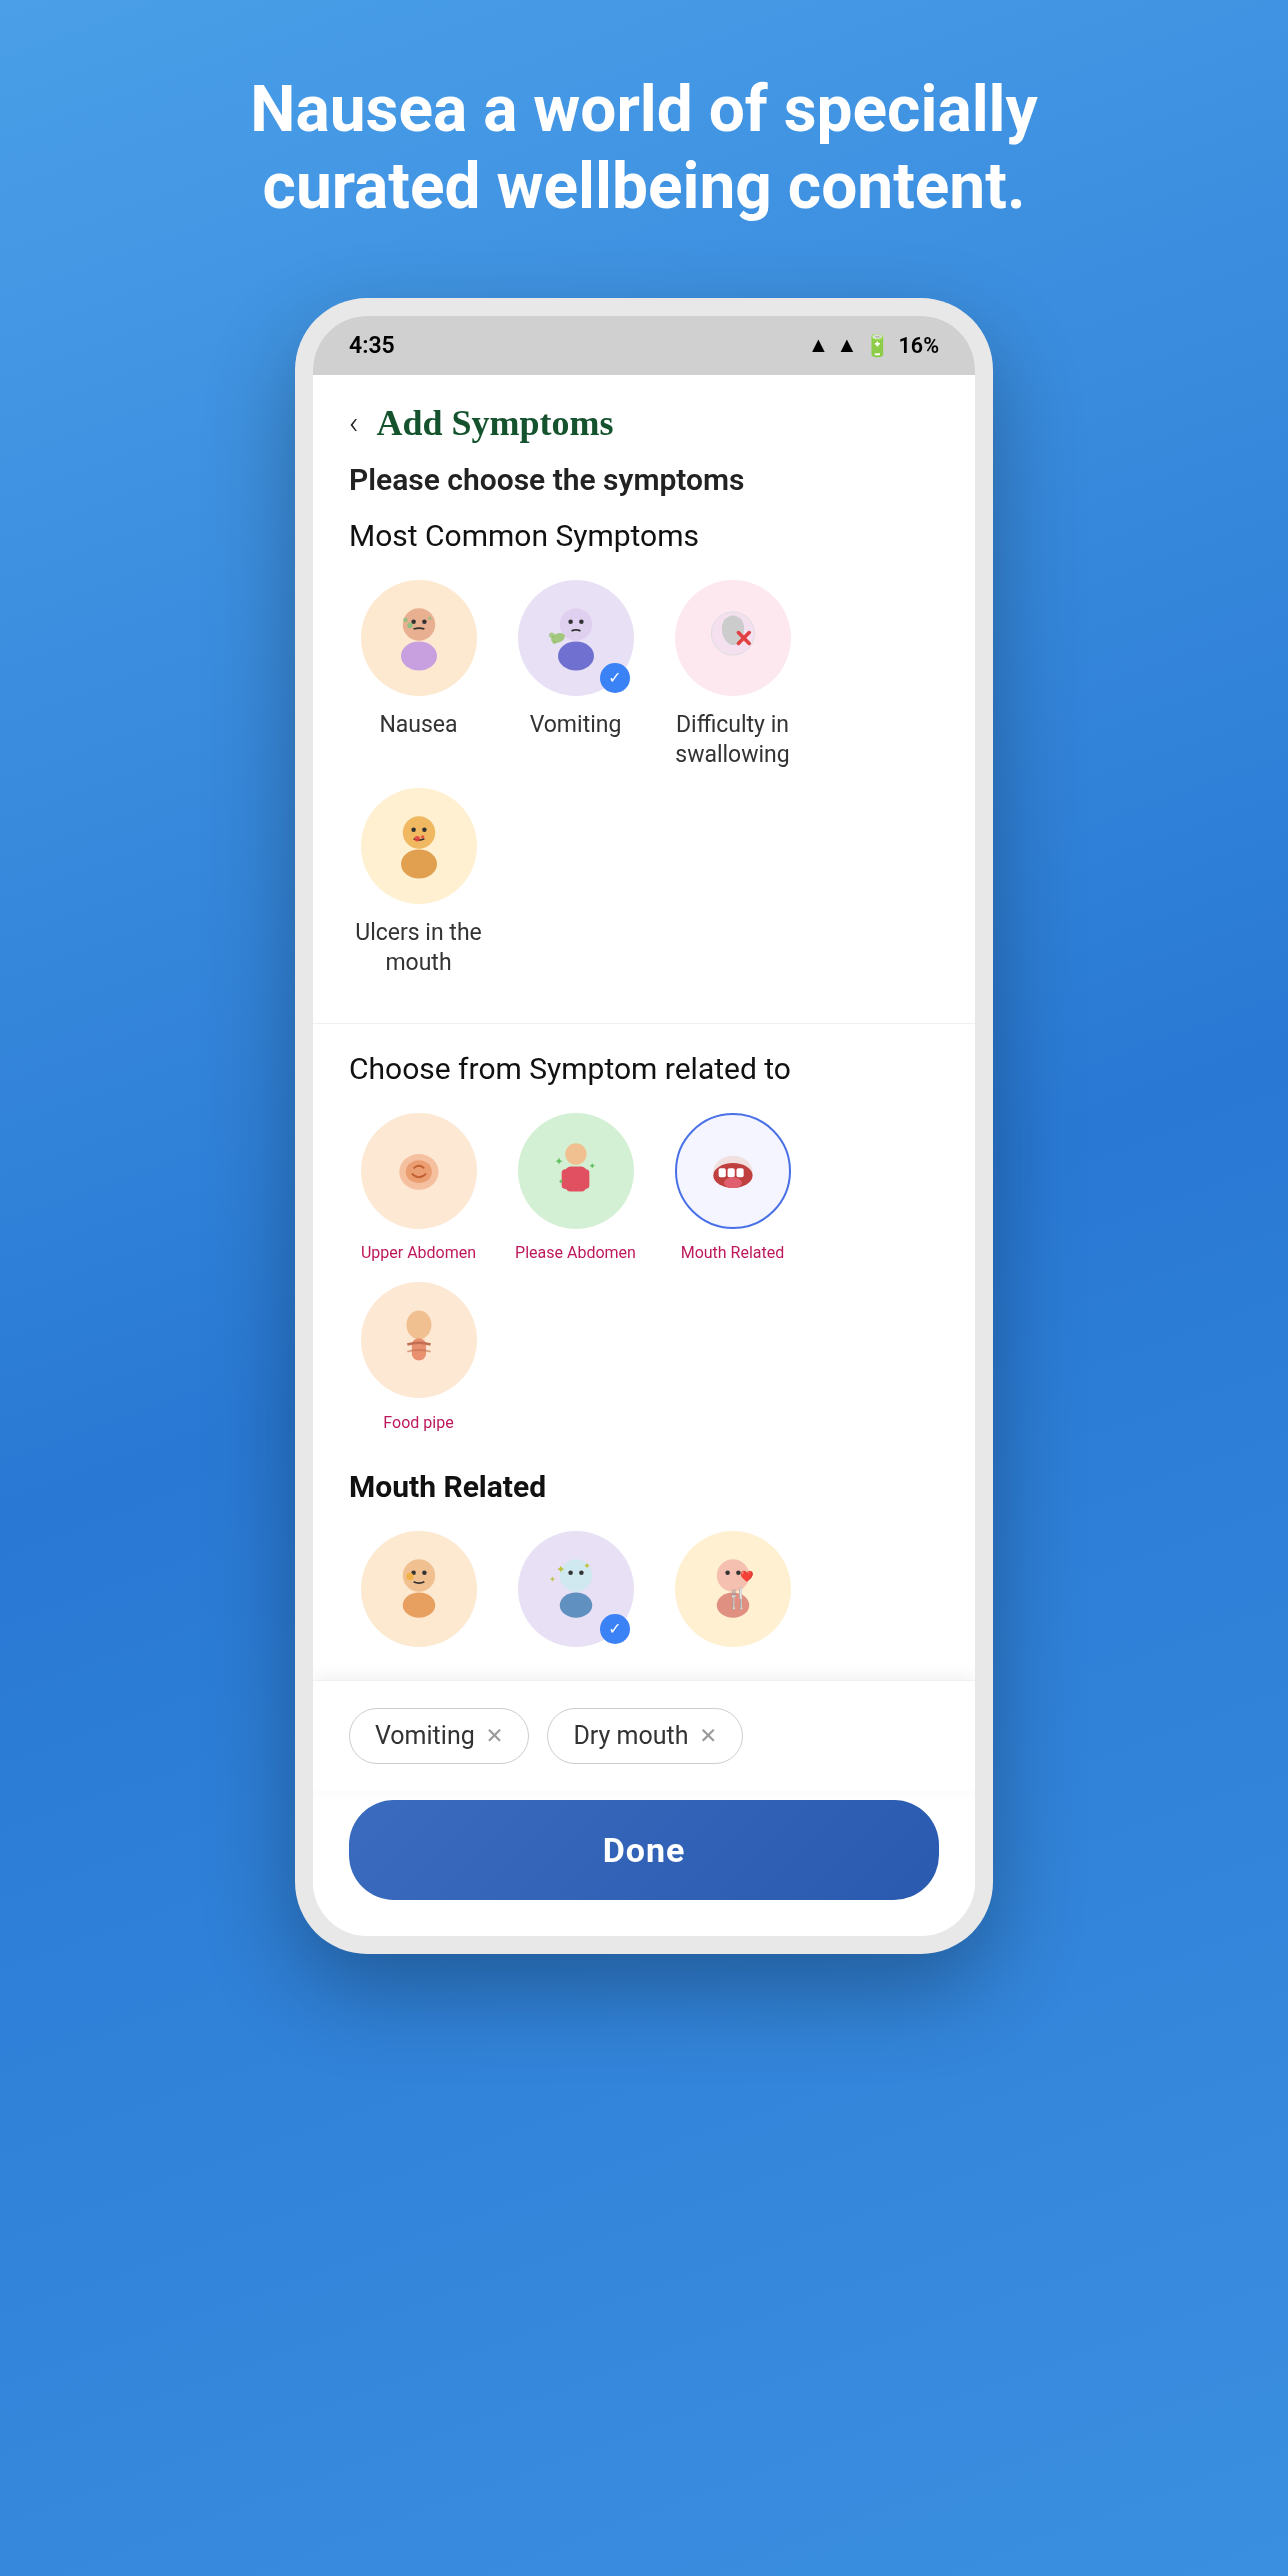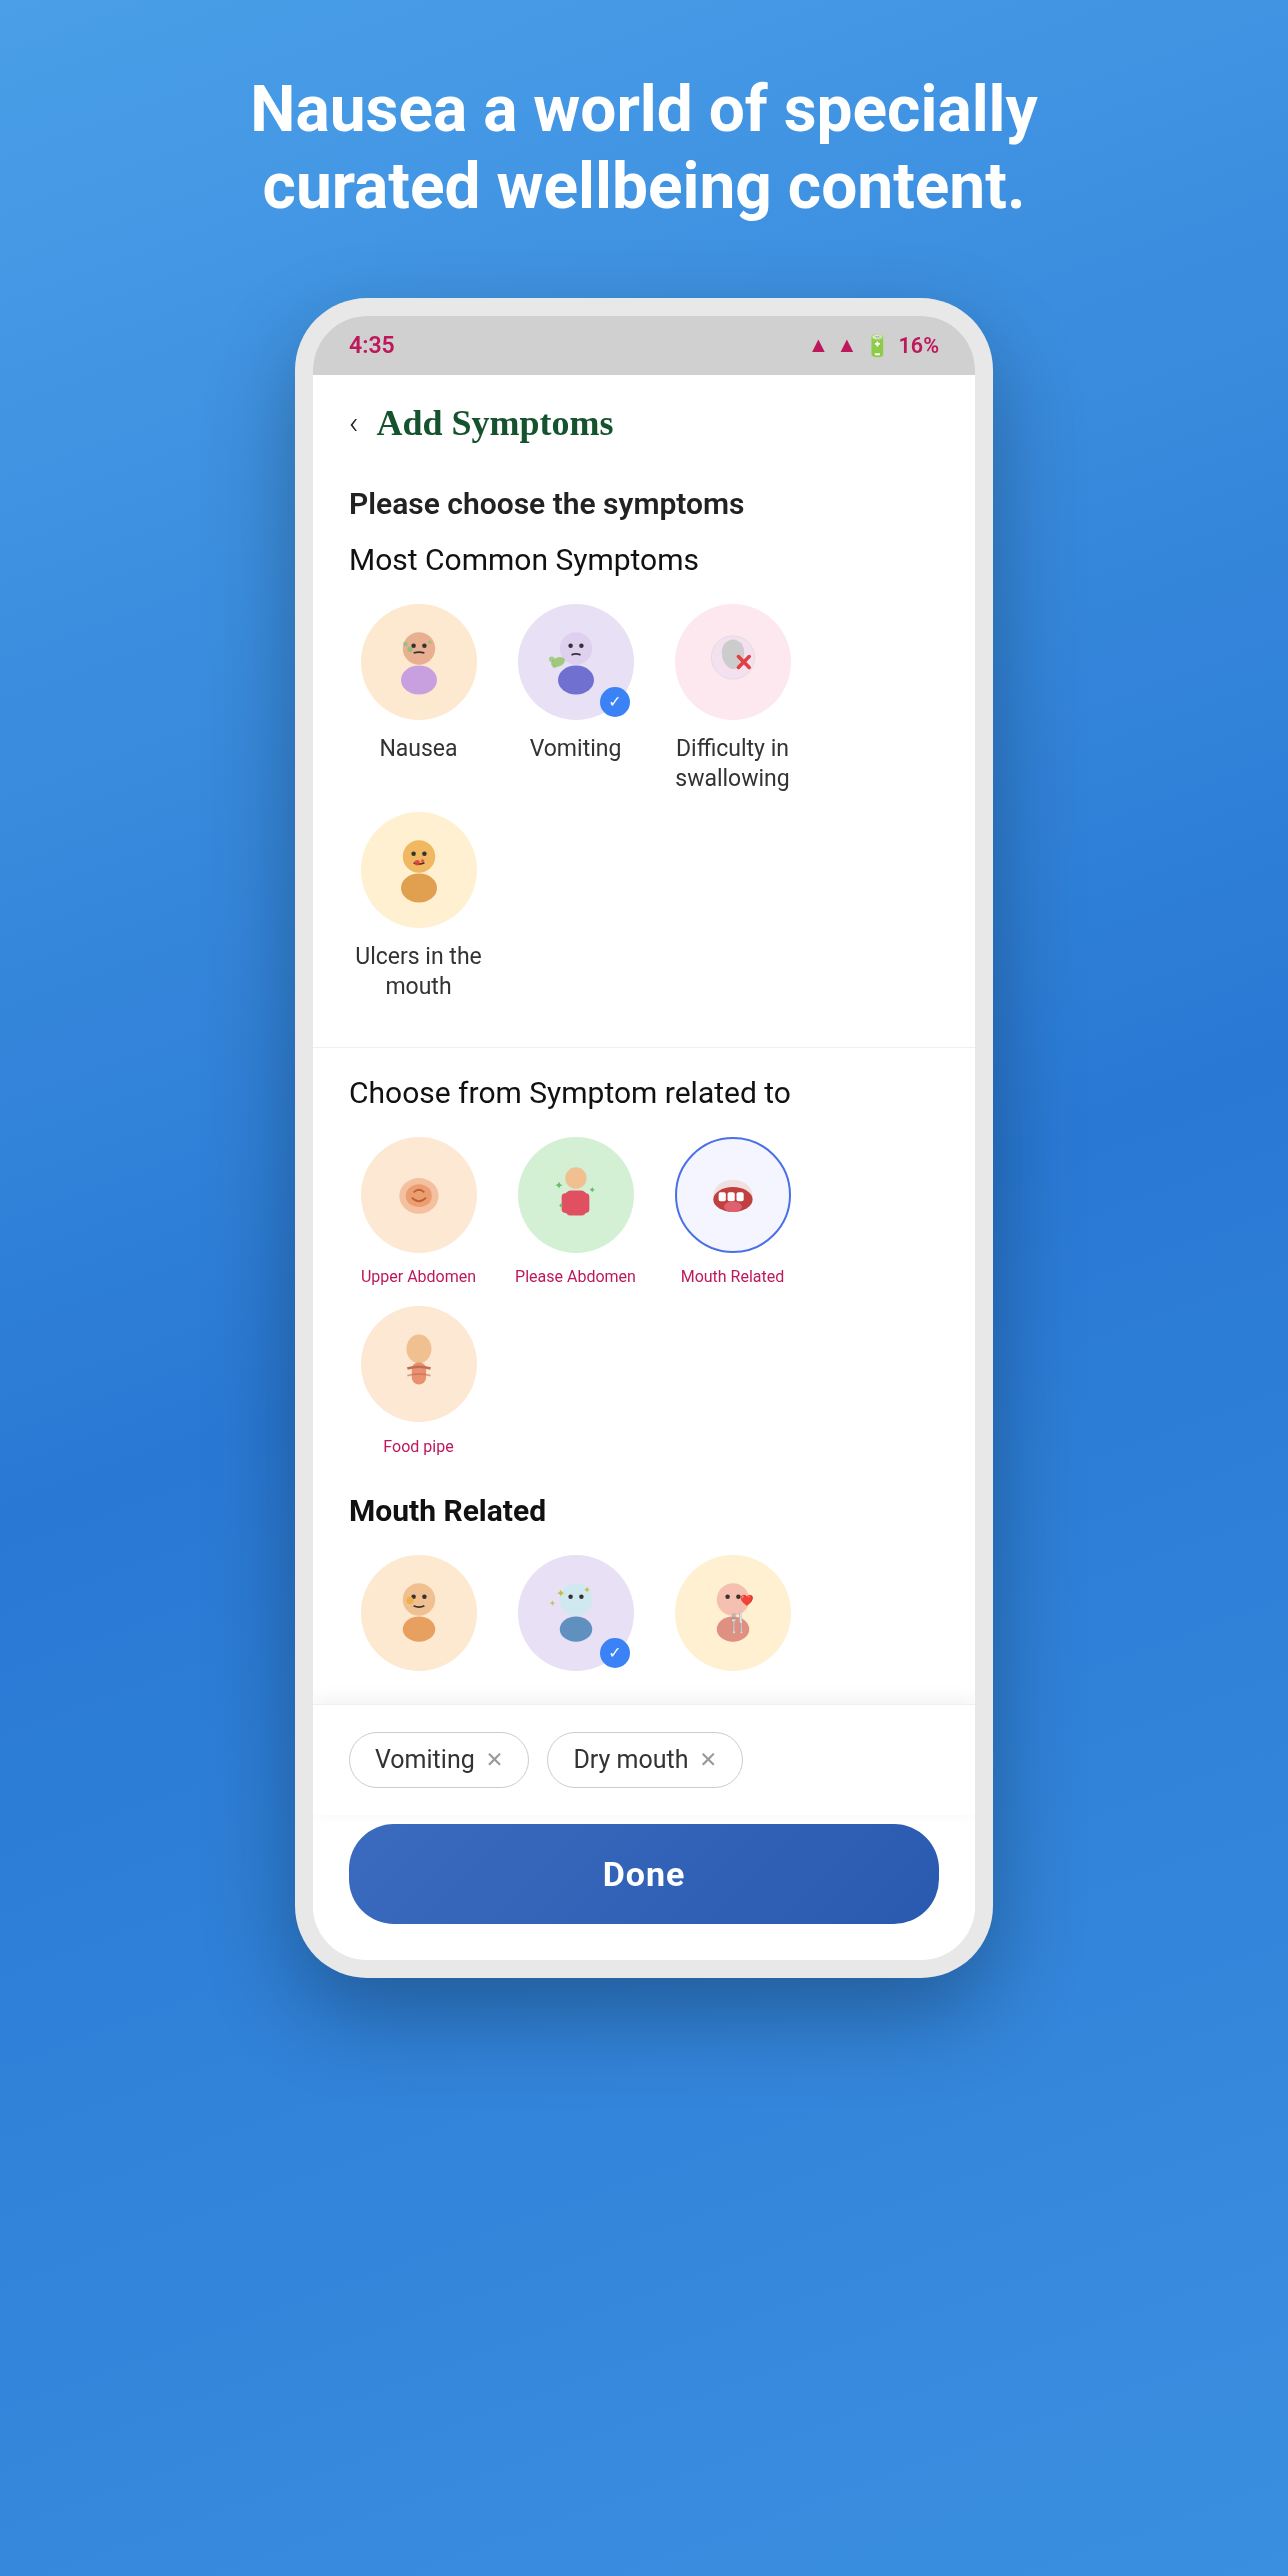--- a/index.html
+++ b/index.html
@@ -35,21 +35,21 @@
       overflow: hidden;
     }
     .status-bar {
       background: #d0d0d0;
       padding: 16px 36px;
       display: flex;
       justify-content: space-between;
       align-items: center;
       font-size: 23px;
       font-weight: 600;
-      color: #be185d;
+      color: #000000;
     }
     .status-right {
       display: flex;
       align-items: center;
       gap: 10.7px;
     }
     .status-icons {
       display: flex;
       align-items: center;
       gap: 7.2px;
@@ -76,21 +76,20 @@
       font-weight: 700;
       color: #14532d;
       font-family: Liberation Serif, serif;
     }
     .choose-label {
       font-size: 30px;
       font-weight: 600;
       color: #222;
       margin-bottom: 21.5px;
       padding: 0 36px;
-      margin-top: 24px;
     }
     .search-bar {
       margin: 0 36px 36px;
       background: #eef2ff;
       border-radius: 21.5px;
       padding: 21.5px 27px;
       display: flex;
       align-items: center;
       justify-content: space-between;
     }

